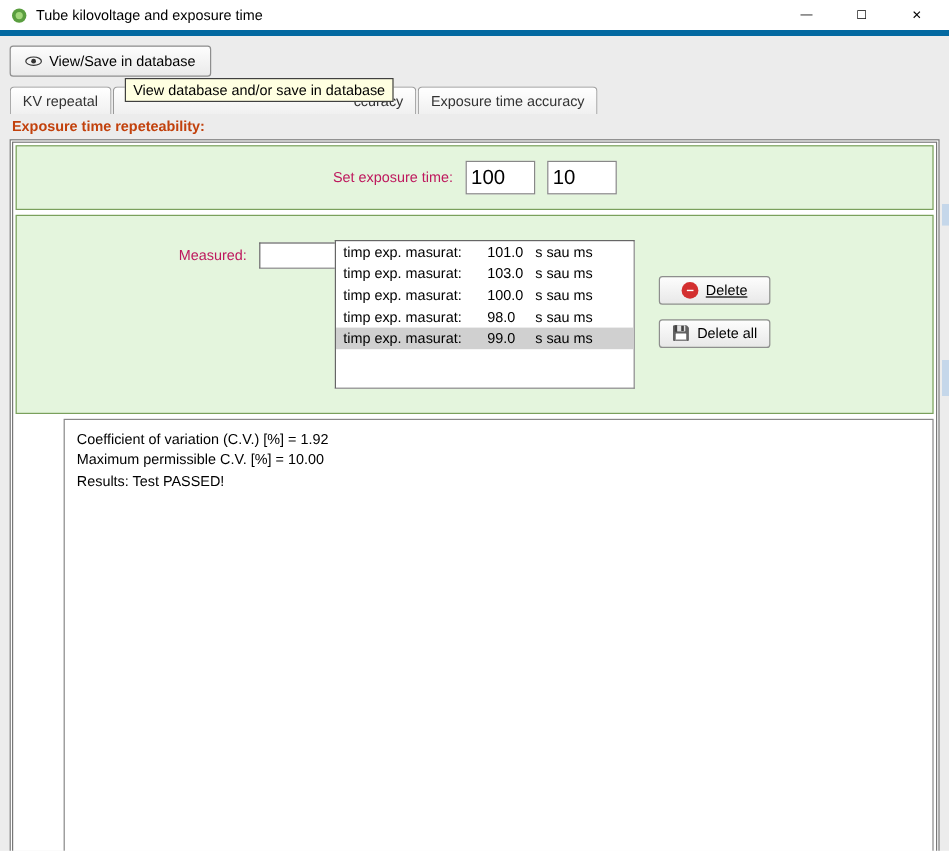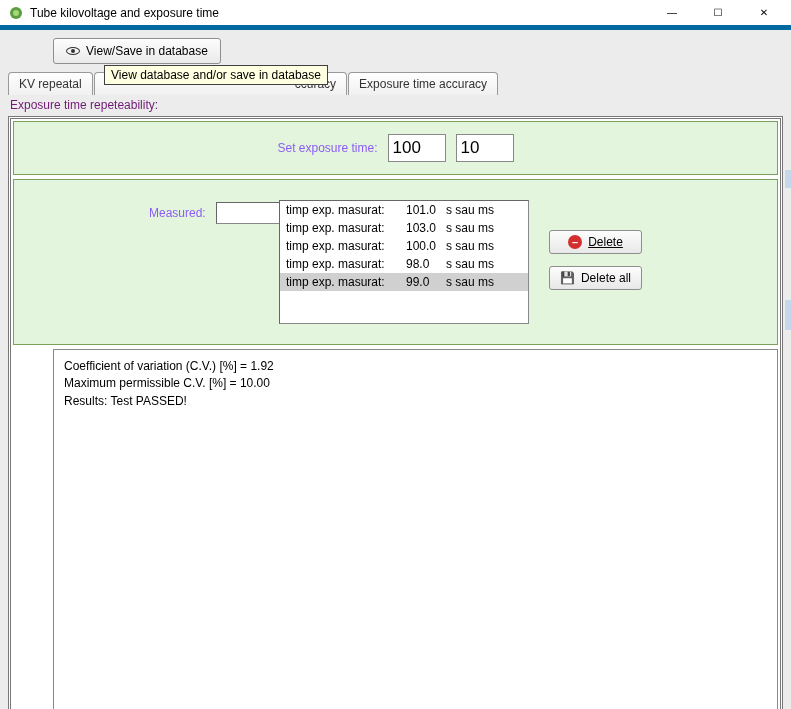--- a/index.html
+++ b/index.html
@@ -43,21 +43,20 @@
     .view-save-btn {
       background: linear-gradient(#fdfdfd, #eaeaea);
       border: 1px solid #8e8e8e;
       border-radius: 3px;
       padding: 5px 12px;
       font-size: 12px;
       display: inline-flex;
       align-items: center;
       gap: 6px;
       cursor: pointer;
-      margin-left: 45px;
     }
     .eye-icon {
       display: inline-block;
       width: 14px; height: 8px;
       border: 1.5px solid #333;
       border-radius: 50%;
       position: relative;
     }
     .eye-icon::after {
       content: "";
@@ -95,42 +94,42 @@
       font-size: 12px;
       cursor: pointer;
       color: #333;
     }
     .tab.hidden-mid {
       position: relative;
       z-index: -1;
       padding-left: 200px;
     }
     .section-title {
-      font-weight: normal;
+      font-weight: bold;
       margin: 4px 2px 4px 2px;
-      color: #701a75;
+      color: #c2410c;
     }
     .panel-outer {
       border: 3px double #777;
       background: #fff;
       padding: 2px;
     }
     .green-panel {
       border: 1px solid #7aa05c;
       background: #e4f5dd;
       padding: 12px;
       margin-bottom: 4px;
     }
     .param-row {
       display: flex;
       align-items: center;
       justify-content: center;
       gap: 10px;
     }
-    .label { color: #8b5cf6; }
+    .label { color: #be185d; }
     .text-input {
       border: 1px solid #888;
       padding: 3px 4px;
       width: 58px;
       font-size: 17px;
       background: #fff;
     }
     .mid-row {
       display: flex;
       align-items: flex-start;

